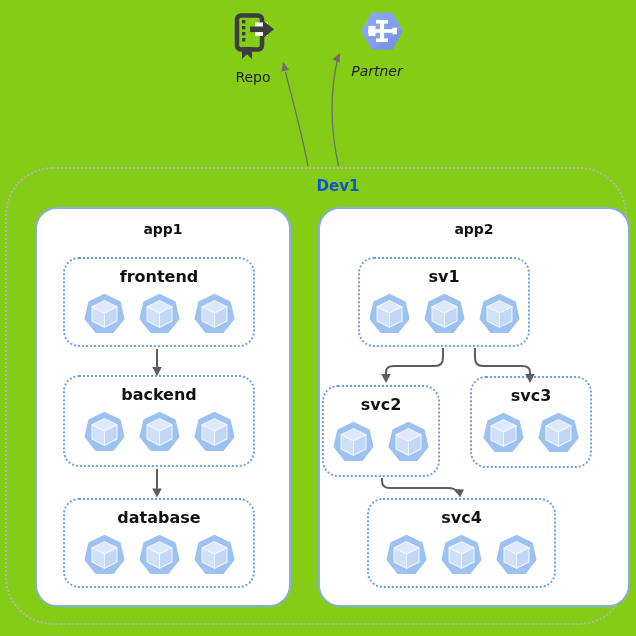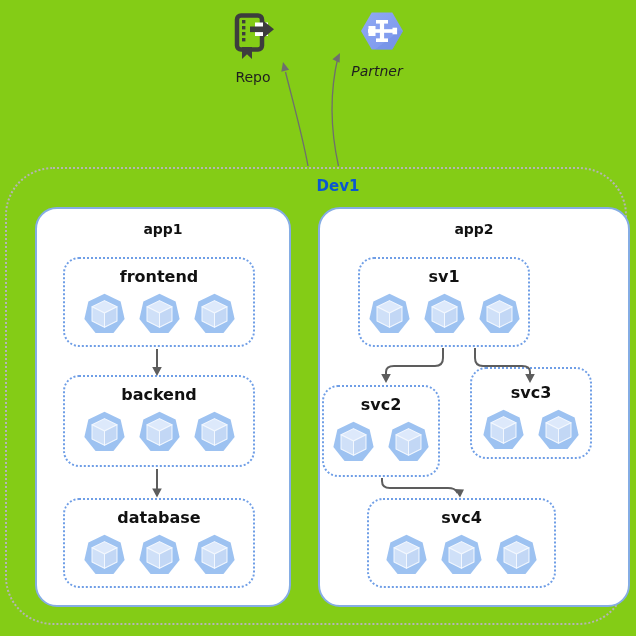--- a/index.html
+++ b/index.html
@@ -39,21 +39,21 @@
     padding-top:8px;background:transparent;
   }
   .cluster-title{font-size:16px;font-weight:bold;color:#111;line-height:1.2;}
   .pod-row{display:flex;gap:12px;margin-top:6px;justify-content:center;}
   .pod{width:43px;height:43px;display:block;}
   #c-frontend{left:63px;top:257px;width:192px;height:90px;}
   #c-backend {left:63px;top:375px;width:192px;height:92px;}
   #c-database{left:63px;top:498px;width:192px;height:90px;}
   #c-sv1 {left:358px;top:257px;width:172px;height:90px;}
   #c-svc2{left:322px;top:385px;width:118px;height:92px;}
-  #c-svc3{left:470px;top:367px;width:122px;height:92px;justify-content:center;}
+  #c-svc3{left:470px;top:376px;width:122px;height:92px;}
   #c-svc4{left:367px;top:498px;width:189px;height:90px;align-items:center;}
   
   .edges{position:absolute;left:0;top:0;width:636px;height:636px;pointer-events:none;}
   .edge-thick{stroke:#5d5d5d;stroke-width:2;fill:none;stroke-linejoin:round;}
   .edge-head{fill:#5d5d5d;stroke:none;}
   .edge-thin{stroke:#6e6e6e;stroke-width:1.3;fill:none;}
   .edge-thin-head{fill:#6e6e6e;stroke:none;}
   .hidden-defs{position:absolute;width:0;height:0;overflow:hidden;}
 </style>
 </head>

